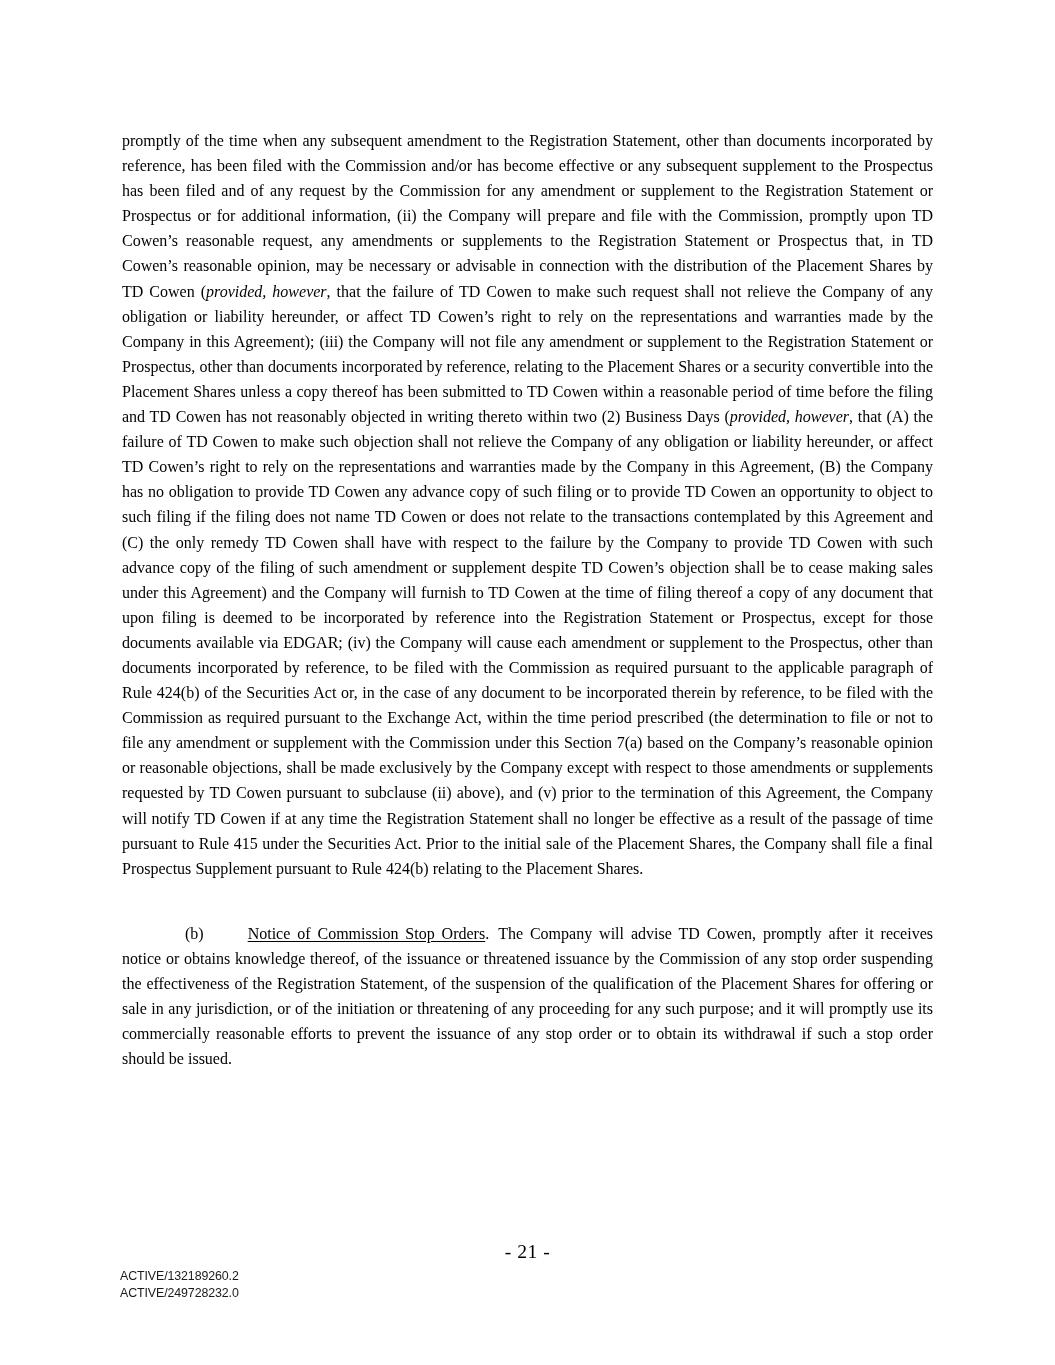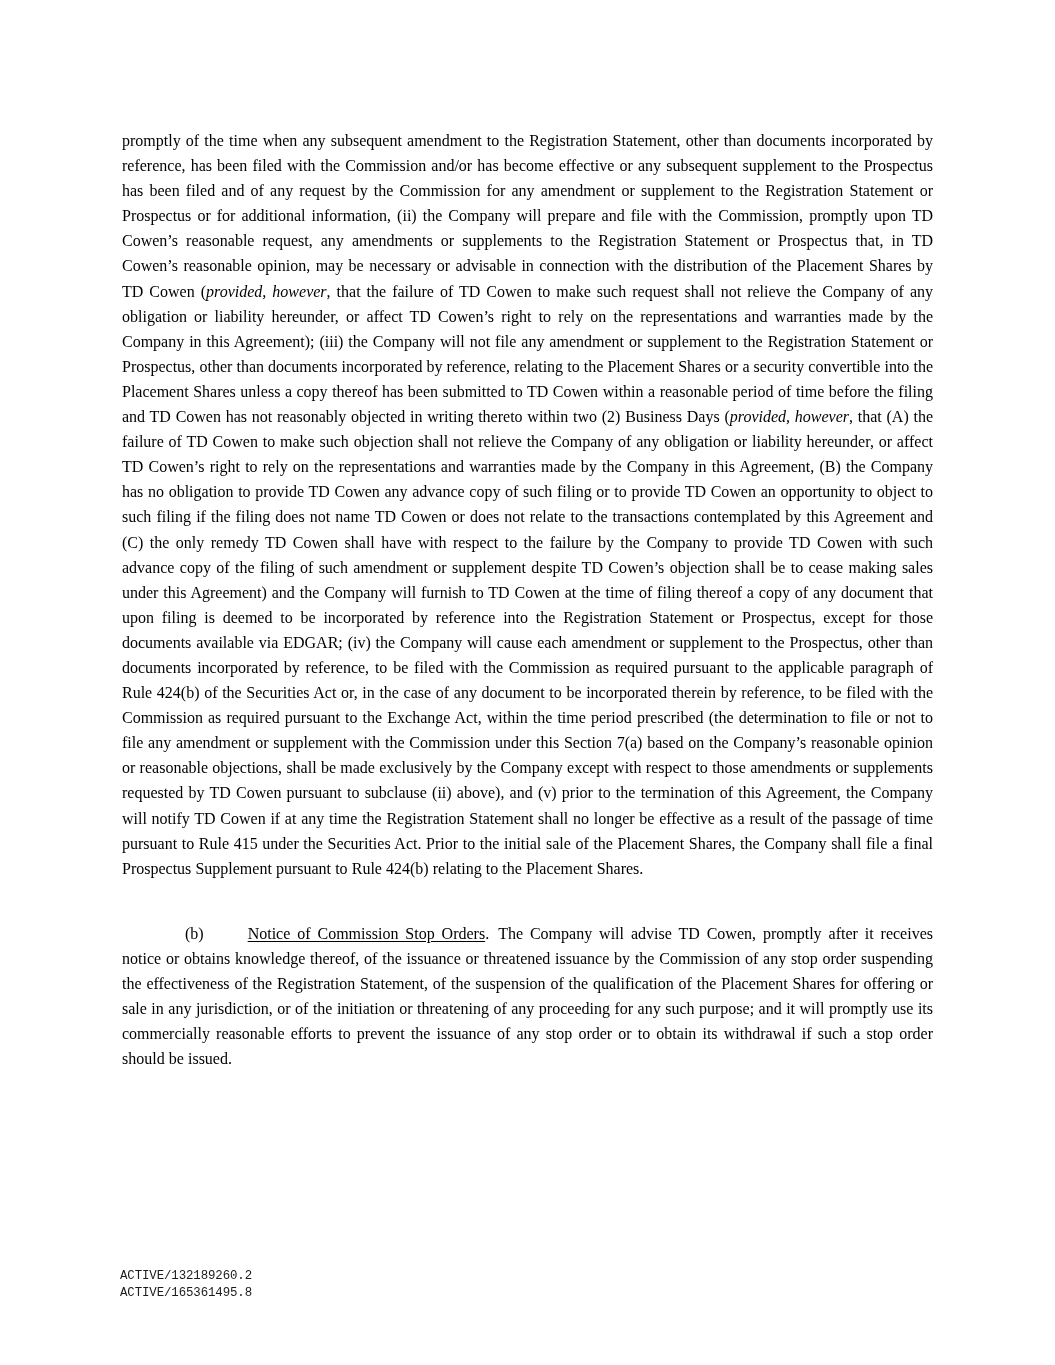--- a/index.html
+++ b/index.html
@@ -64,21 +64,21 @@
     top: 1241px;
     text-align: center;
     font-size: 19.6px;
     font-family: "Liberation Serif", "DejaVu Serif", serif;
     letter-spacing: 0.5px;
   }
   .footer-stamp {
     position: absolute;
     left: 120px;
     top: 1268px;
-    font-family: Liberation Mono, monospace;
+    font-family: Liberation Sans, sans-serif;
     font-size: 12.4px;
     line-height: 16.5px;
     color: #1a1a1a;
     letter-spacing: -0.1px;
   }
   .footer-stamp div {
     white-space: nowrap;
   }
 </style>
 </head>
@@ -87,19 +87,20 @@
 <div class="page">
 
   <div class="content">
 
     <p class="para"><span>promptly of the time when any subsequent amendment to the Registration Statement, other than documents incorporated by reference, has been filed with the Commission and/or has become effective or any subsequent supplement to the Prospectus has been filed and of any request by the Commission for any amendment or supplement to the Registration Statement or Prospectus or for additional information, (ii) the Company will prepare and file with the Commission, promptly upon TD Cowen’s reasonable request, any amendments or supplements to the Registration Statement or Prospectus that, in TD Cowen’s reasonable opinion, may be necessary or advisable in connection with the distribution of the Placement Shares by TD Cowen (</span><span class="ital">provided, however</span><span>, that the failure of TD Cowen to make such request shall not relieve the Company of any obligation or liability hereunder, or affect TD Cowen’s right to rely on the representations and warranties made by the Company in this Agreement); (iii) the Company will not file any amendment or supplement to the Registration Statement or Prospectus, other than documents incorporated by reference, relating to the Placement Shares or a security convertible into the Placement Shares unless a copy thereof has been submitted to TD Cowen within a reasonable period of time before the filing and TD Cowen has not reasonably objected in writing thereto within two (2) Business Days (</span><span class="ital">provided, however</span><span>, that (A) the failure of TD Cowen to make such objection shall not relieve the Company of any obligation or liability hereunder, or affect TD Cowen’s right to rely on the representations and warranties made by the Company in this Agreement, (B) the Company has no obligation to provide TD Cowen any advance copy of such filing or to provide TD Cowen an opportunity to object to such filing if the filing does not name TD Cowen or does not relate to the transactions contemplated by this Agreement and (C) the only remedy TD Cowen shall have with respect to the failure by the Company to provide TD Cowen with such advance copy of the filing of such amendment or supplement despite TD Cowen’s objection shall be to cease making sales under this Agreement) and the Company will furnish to TD Cowen at the time of filing thereof a copy of any document that upon filing is deemed to be incorporated by reference into the Registration Statement or Prospectus, except for those documents available via EDGAR; (iv) the Company will cause each amendment or supplement to the Prospectus, other than documents incorporated by reference, to be filed with the Commission as required pursuant to the applicable paragraph of Rule 424(b) of the Securities Act or, in the case of any document to be incorporated therein by reference, to be filed with the Commission as required pursuant to the Exchange Act, within the time period prescribed (the determination to file or not to file any amendment or supplement with the Commission under this Section 7(a) based on the Company’s reasonable opinion or reasonable objections, shall be made exclusively by the Company except with respect to those amendments or supplements requested by TD Cowen pursuant to subclause (ii) above), and (v) prior to the termination of this Agreement, the Company will notify TD Cowen if at any time the Registration Statement shall no longer be effective as a result of the passage of time pursuant to Rule 415 under the Securities Act. Prior to the initial sale of the Placement Shares, the Company shall file a final Prospectus Supplement pursuant to Rule 424(b) relating to the Placement Shares.</span></p>
 
     <p class="para para-indent"><span>(b)</span><span class="tab-gap"></span><span class="uline">Notice of Commission Stop Orders</span><span>.</span><span class="sent-gap"></span><span>The Company will advise TD Cowen, promptly after it receives notice or obtains knowledge thereof, of the issuance or threatened issuance by the Commission of any stop order suspending the effectiveness of the Registration Statement, of the suspension of the qualification of the Placement Shares for offering or sale in any jurisdiction, or of the initiation or threatening of any proceeding for any such purpose; and it will promptly use its commercially reasonable efforts to prevent the issuance of any stop order or to obtain its withdrawal if such a stop order should be issued.</span></p>
 
   </div>
 
+  <div class="page-number">- 21 -</div>
 
   <div class="footer-stamp">
     <div>ACTIVE/132189260.2</div>
-    <div>ACTIVE/165361495.8</div>
+    <div>ACTIVE/249728232.0</div>
   </div>
 
 </div>
 
 </body></html>

